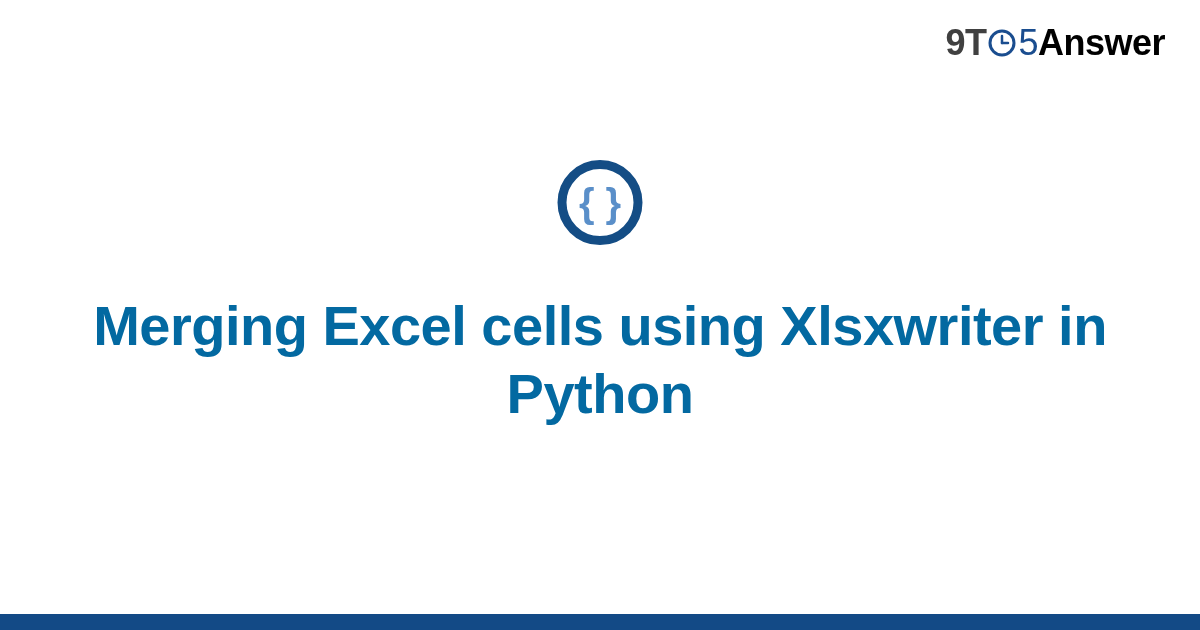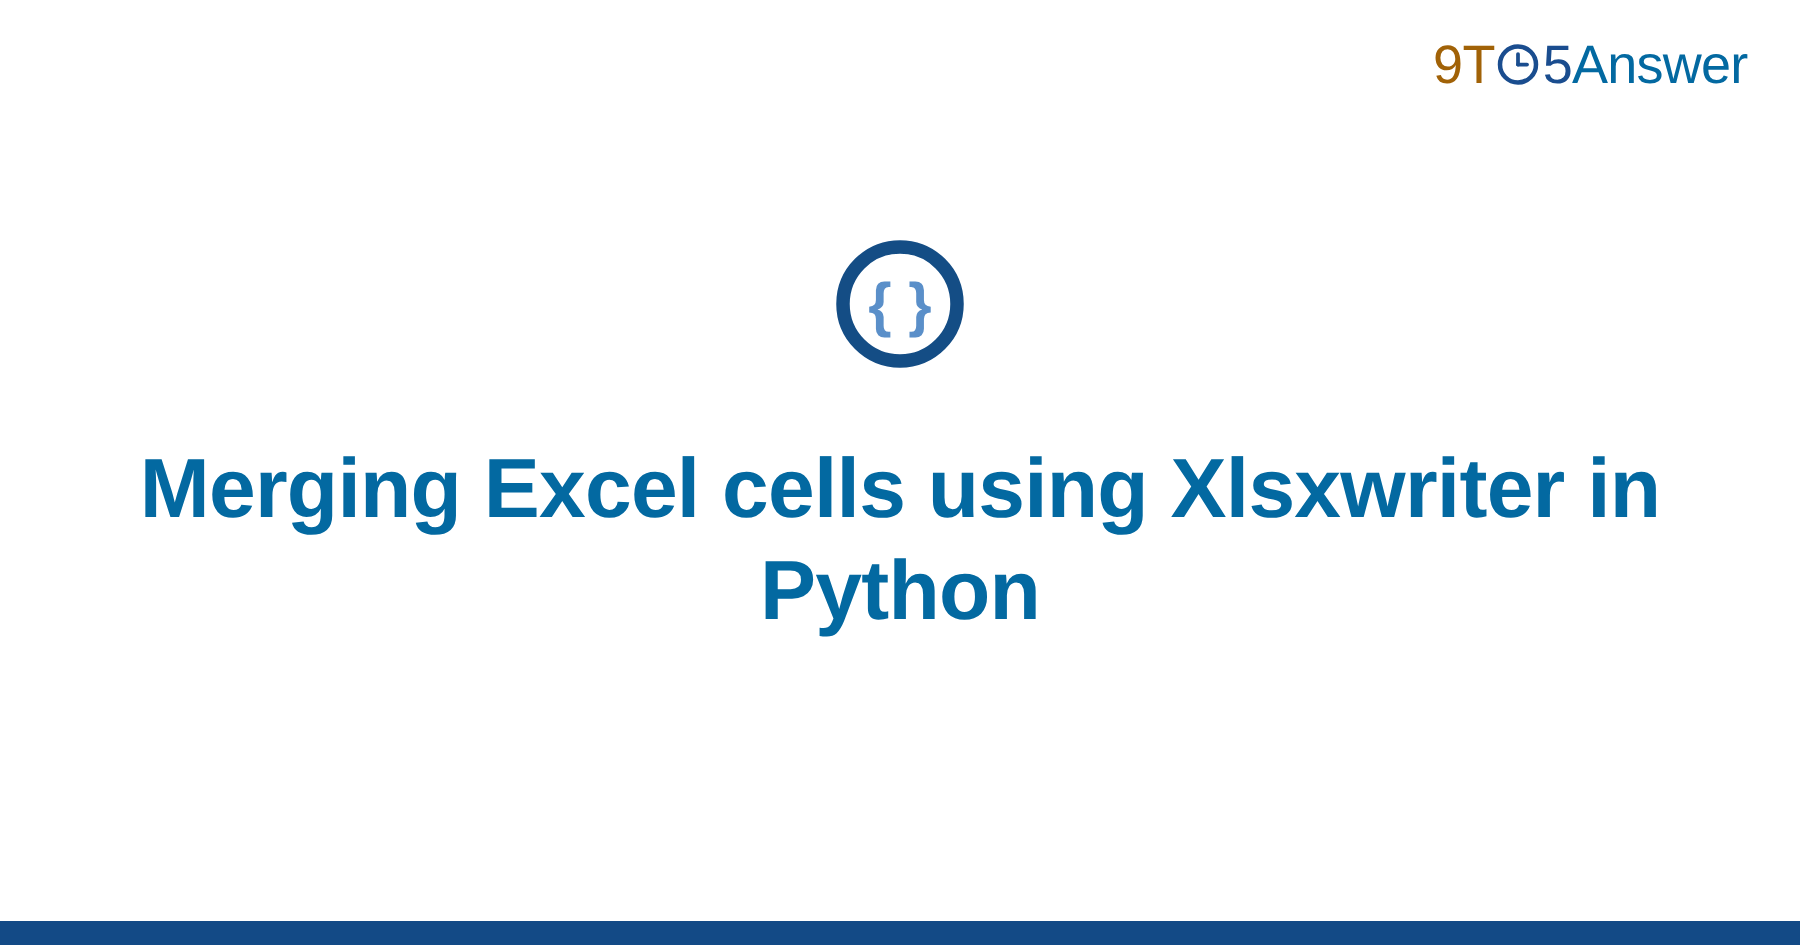--- a/index.html
+++ b/index.html
@@ -20,35 +20,35 @@
       top: 22px;
       right: 35px;
       display: flex;
       align-items: center;
       font-size: 36px;
       font-weight: 400;
       color: #1a4d8f;
       letter-spacing: -0.5px;
     }
     .logo-top .nine-t {
-      font-weight: 400;
-      color: #a16207;
+      font-weight: 700;
+      color: #404040;
     }
     .logo-top .clock-icon {
       display: inline-flex;
       margin: 0 1px;
       align-items: center;
     }
     .logo-top .five {
       font-weight: 400;
       color: #1a4d8f;
     }
     .logo-top .answer {
-      color: #0369a1;
-      font-weight: 400;
+      color: #000000;
+      font-weight: 700;
     }
     .center-content {
       position: absolute;
       top: 50%;
       left: 50%;
       transform: translate(-50%, -58%);
       display: flex;
       flex-direction: column;
       align-items: center;
       width: 100%;

